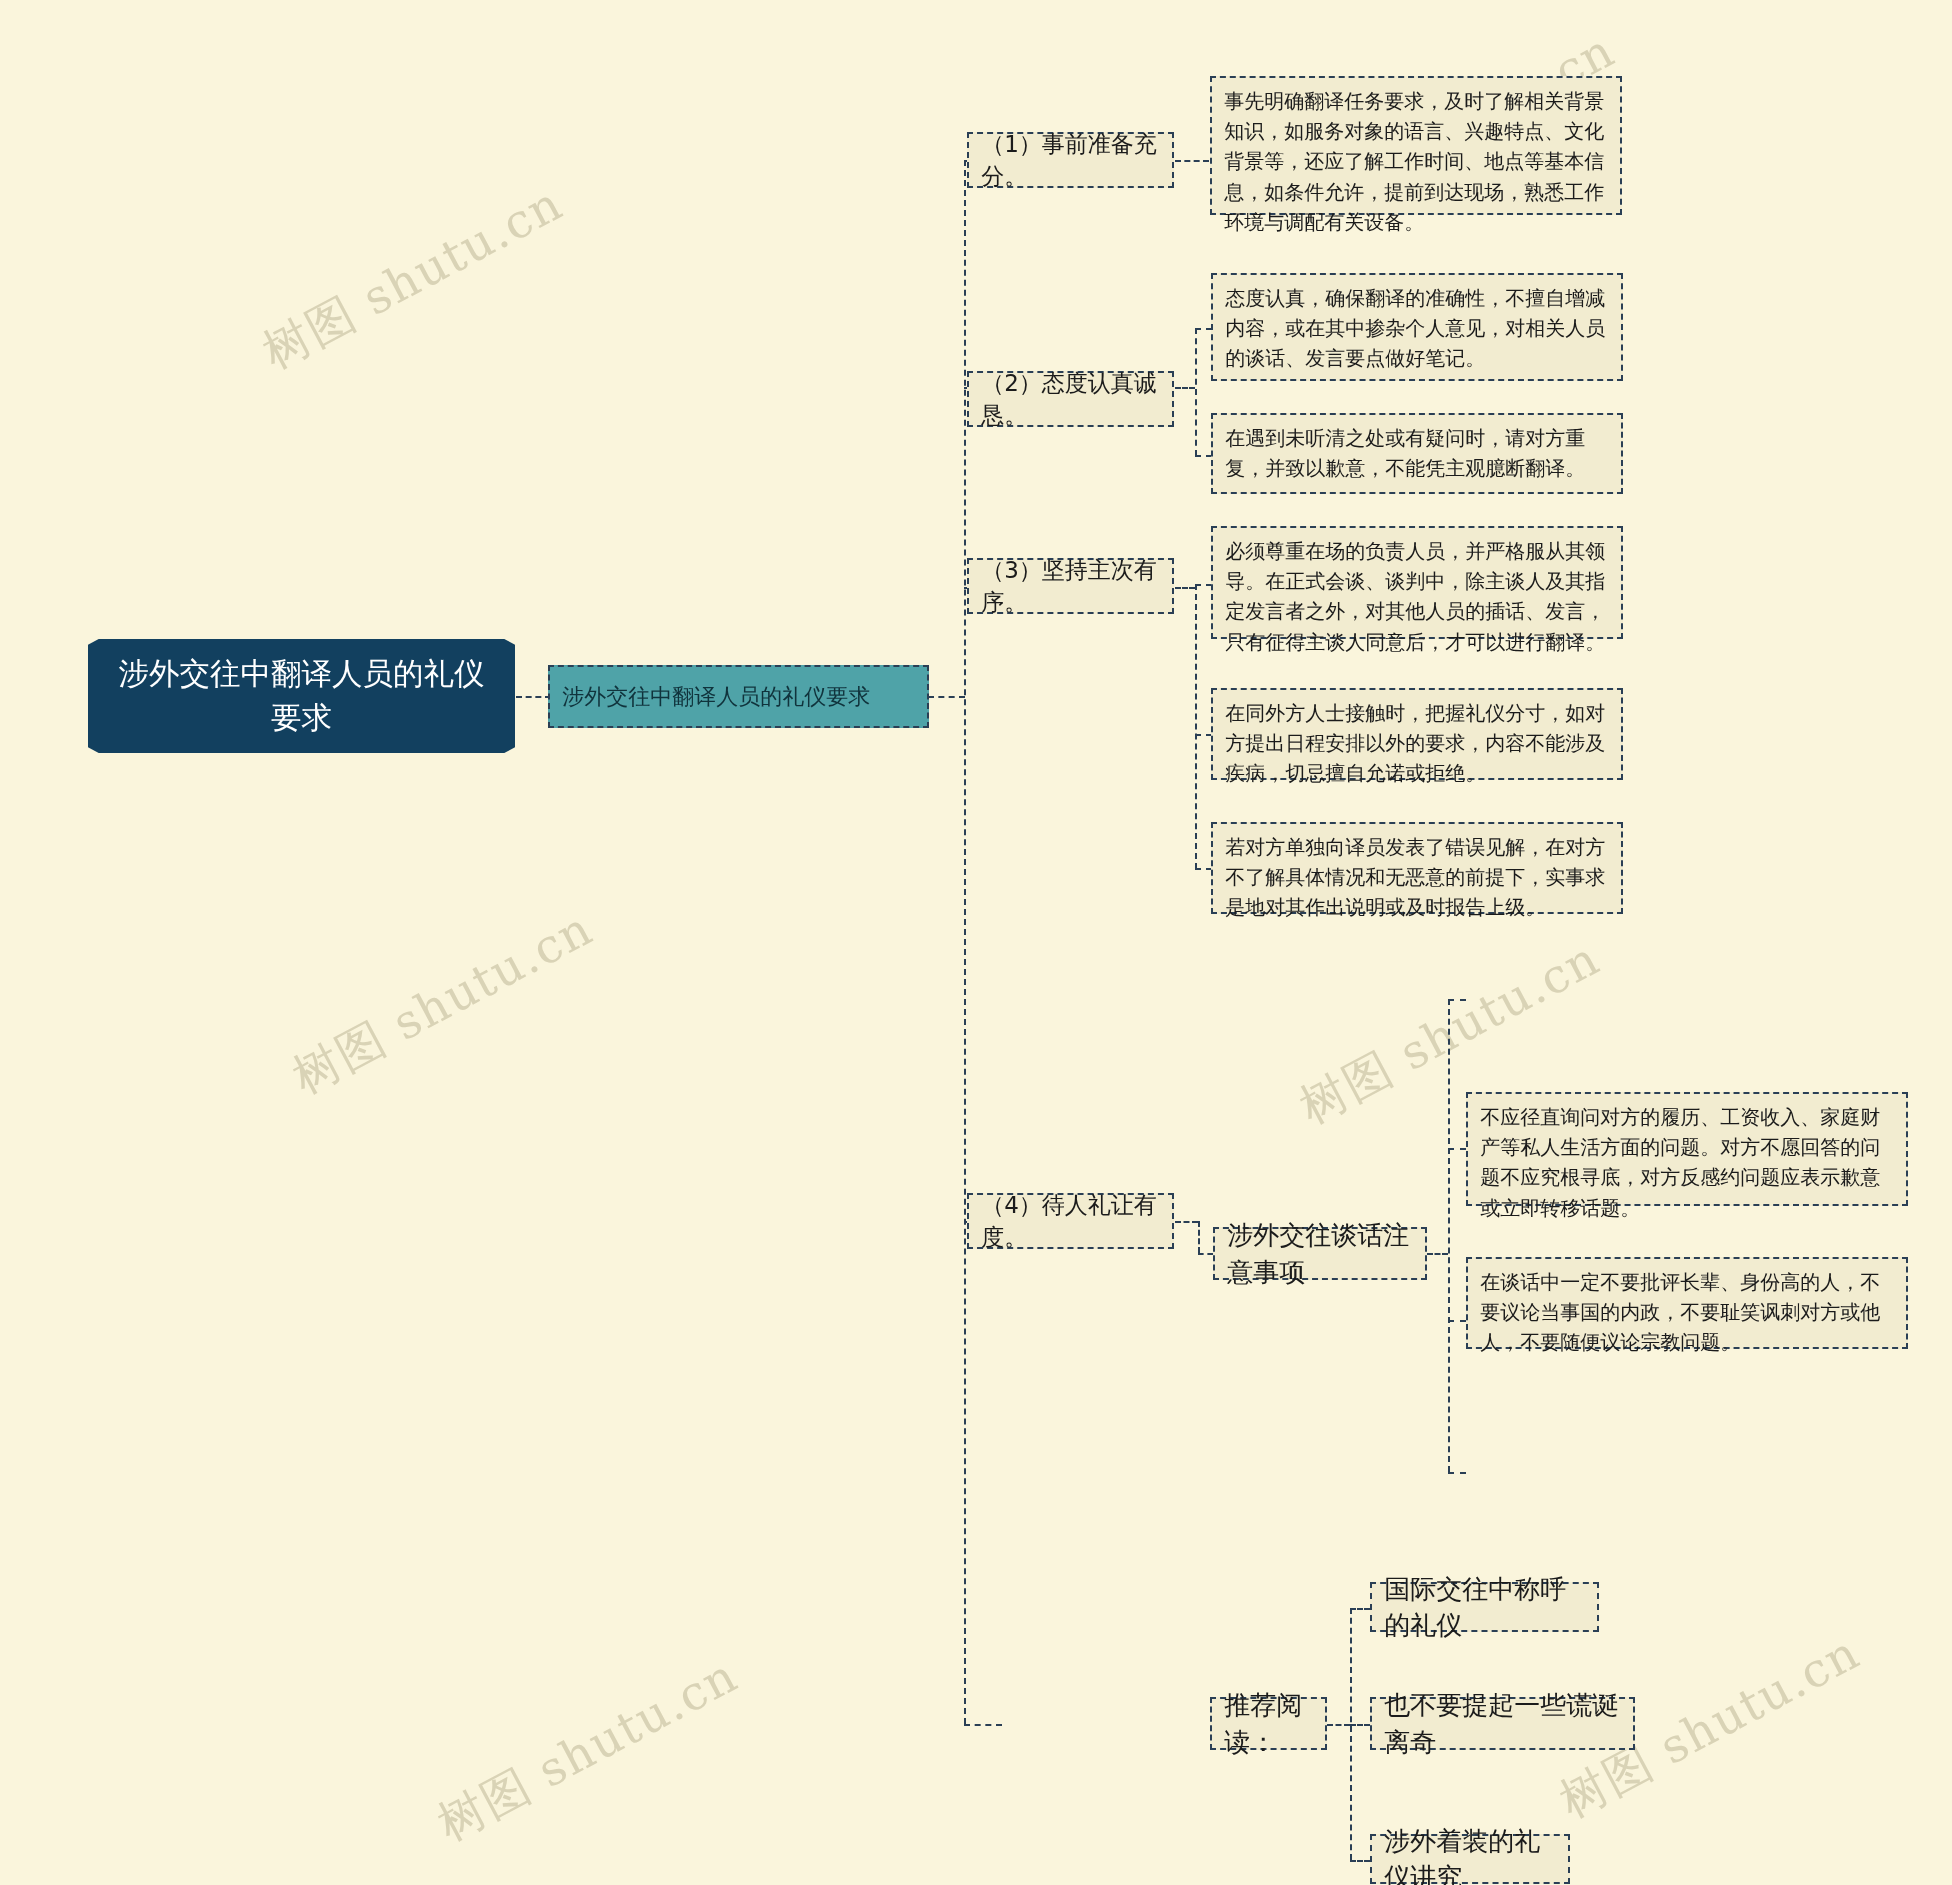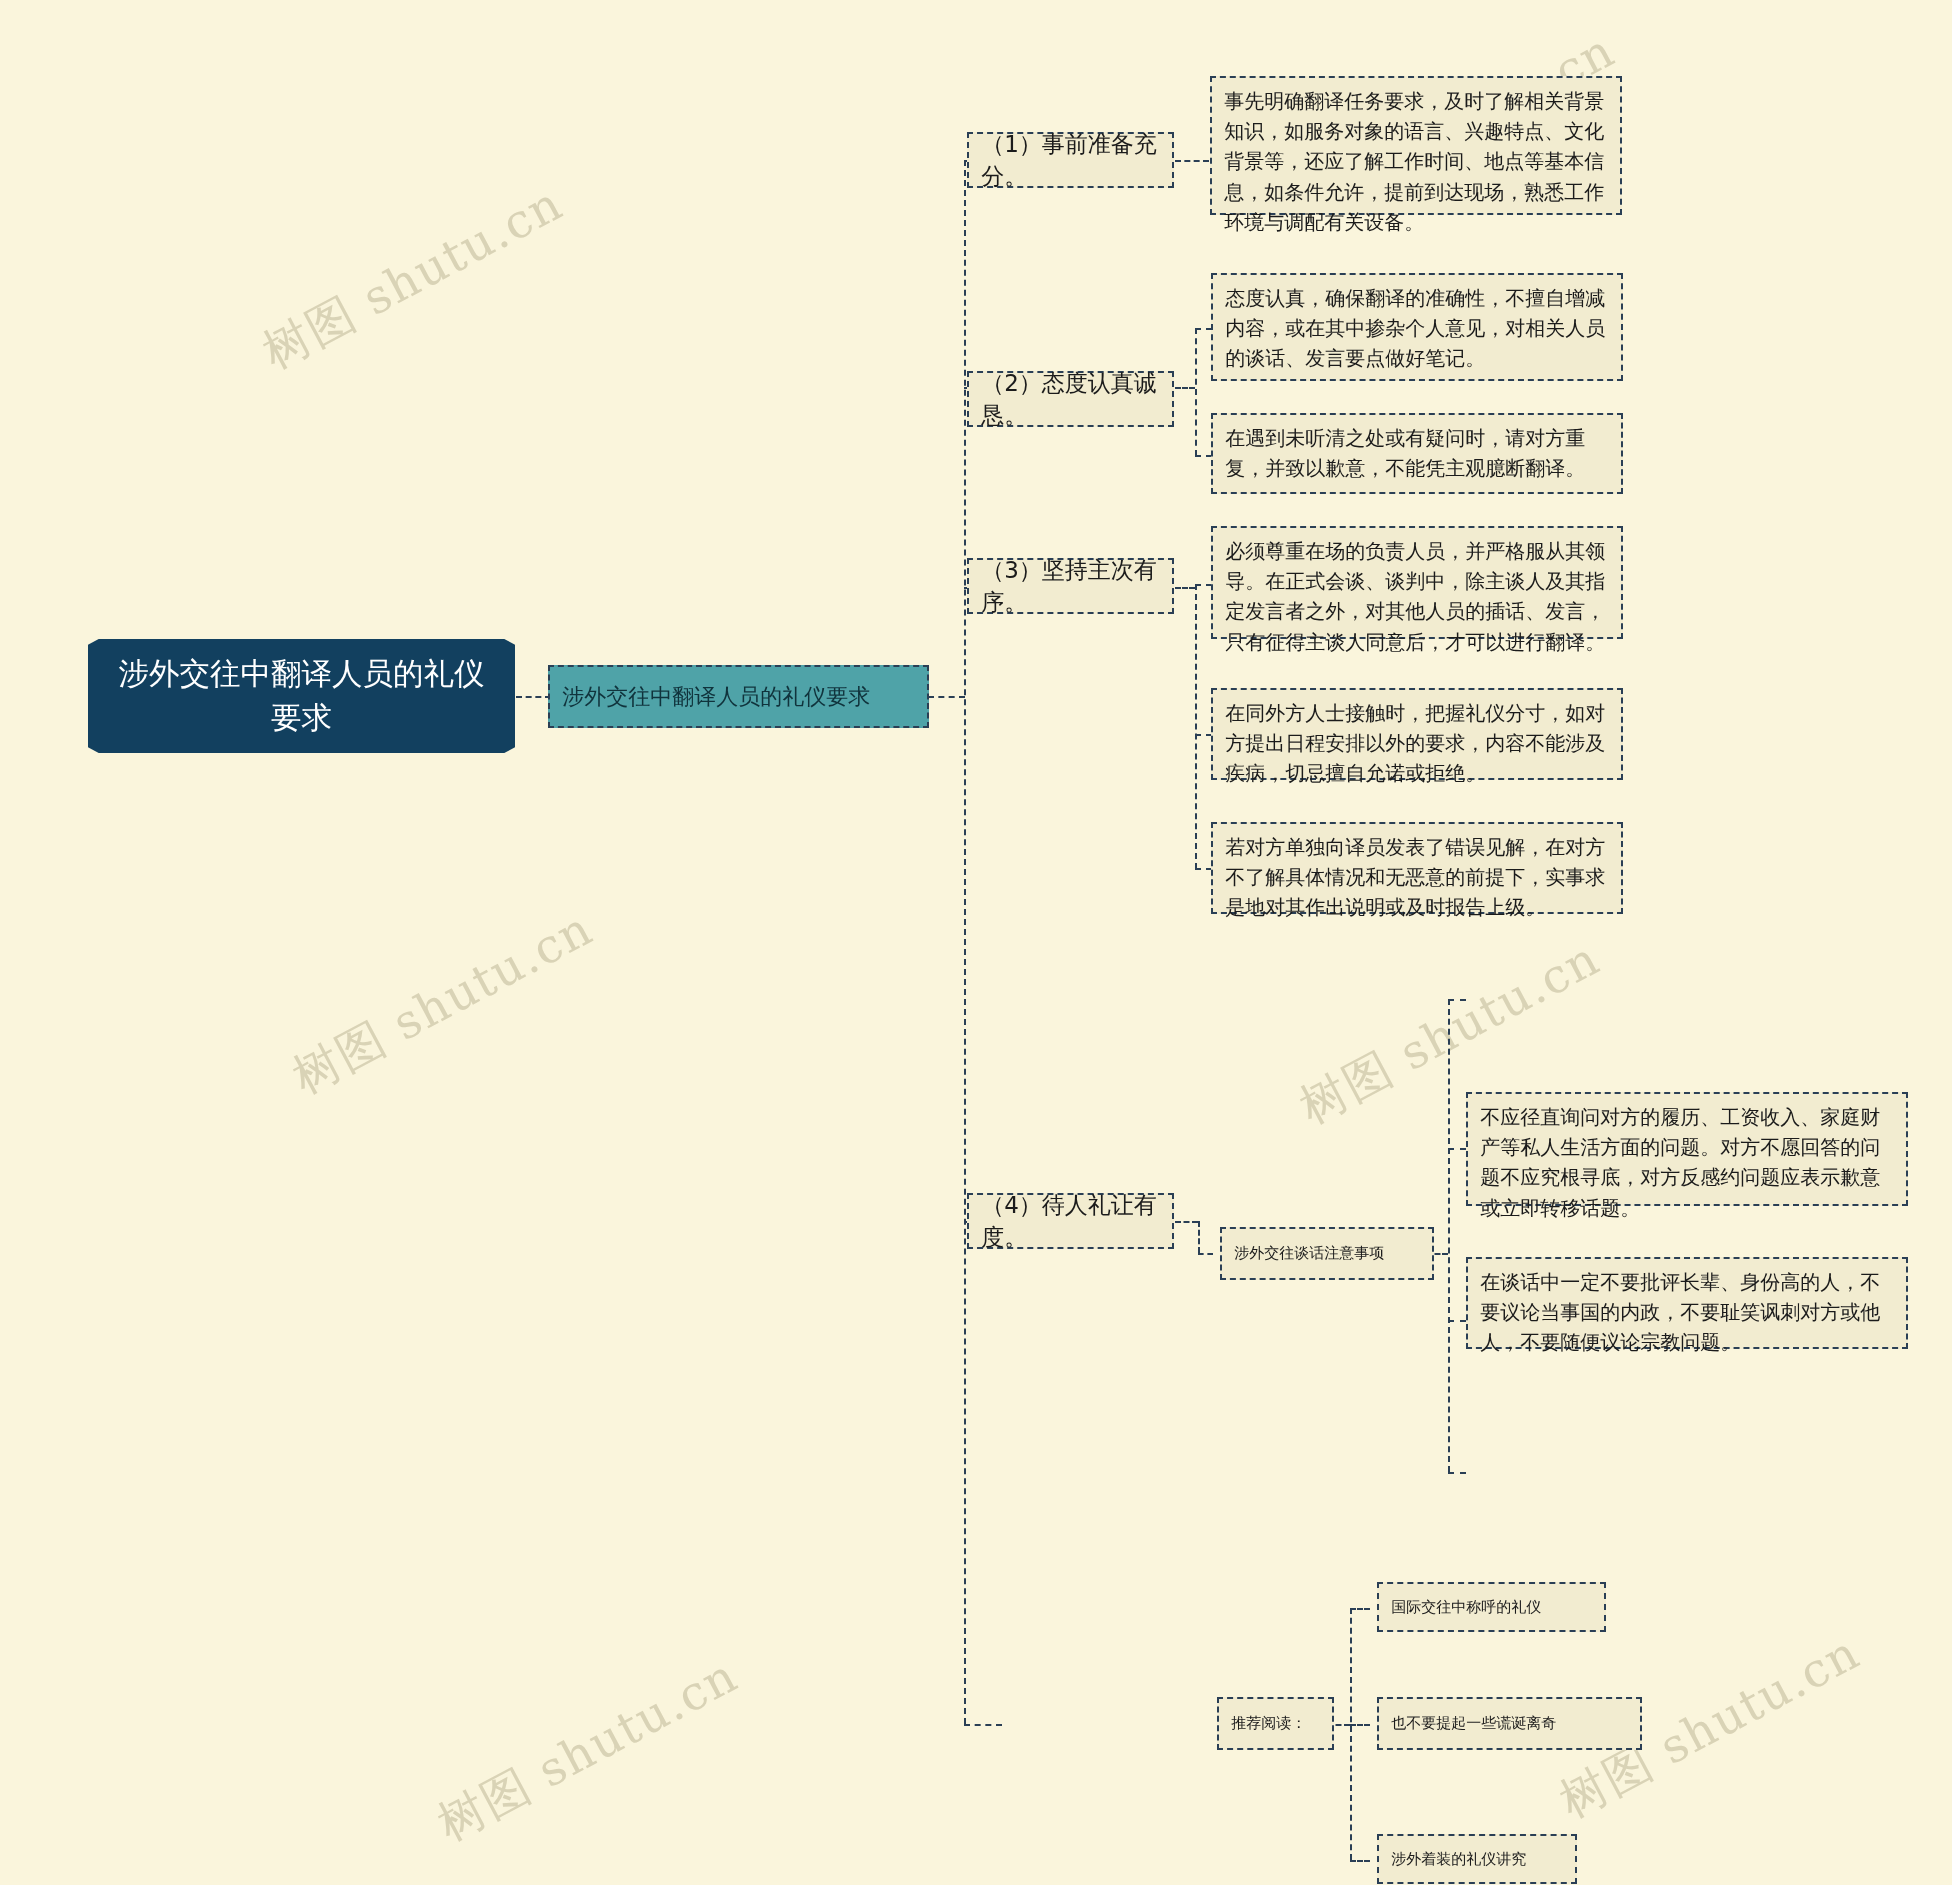--- a/index.html
+++ b/index.html
@@ -60,21 +60,21 @@
 
   .branch{
     background:#4fa3a8;
     color:#10333c;
     font-size:22px;
     border:2.3px dashed #2a3f55;
   }
 
   .lvl2{font-size:23px;line-height:1.4;}
   .lvl3{font-size:20px;line-height:1.52;align-items:flex-start;}
-  .small{font-size:15px;line-height:1.4;margin-left:7px;}
+  .small{font-size:26px;line-height:1.4;}
 </style>
 </head>
 <body>
 
 <div id="canvas">
 
   <div class="wm" style="left:252px;top:328px;">树图 shutu.cn</div>
   <div class="wm" style="left:1304px;top:175px;">树图 shutu.cn</div>
   <div class="wm" style="left:282px;top:1053px;">树图 shutu.cn</div>
   <div class="wm" style="left:1289px;top:1083px;">树图 shutu.cn</div>

